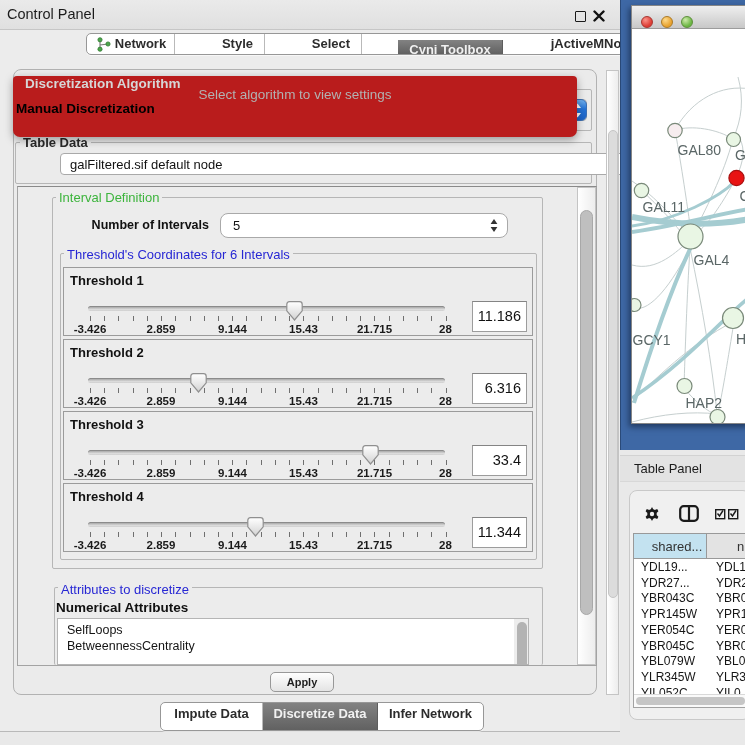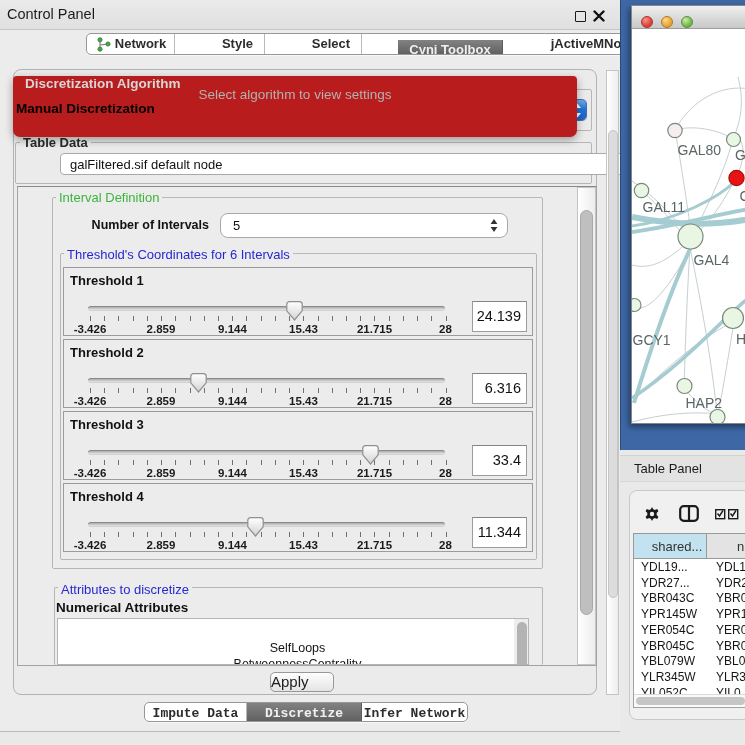--- a/index.html
+++ b/index.html
@@ -35,24 +35,24 @@
 .thr .lab { position:absolute; left:6px; top:5px; font-size:13px; font-weight:bold; color:#111; }
 .thr .track { position:absolute; left:24px; top:38px; width:357px; height:5px; border-radius:2.5px; background:linear-gradient(#a8a8a8,#dcdcdc 60%,#cfcfcf); border-top:1px solid #8b8b8b; }
 .thr .val { position:absolute; left:408px; top:33px; width:55px; height:31px; background:#fff; border:1px solid #9c9c9c; border-top-color:#848484; font-size:14.5px; color:#111; text-align:right; line-height:29px; padding-right:5px; }
 .tick { position:absolute; width:1px; height:5px; background:#6f6f6f; top:48px; }
 .tlab { position:absolute; top:55px; font-size:11.5px; font-weight:bold; color:#1a1a1a; width:50px; text-align:center; }
 .thumb { position:absolute; top:33px; width:17px; height:20px; }
 
 #popup { left:13px; top:76px; width:564px; height:61px; background:#b91c1c; border-radius:4px 4px 7px 7px; box-shadow:0 3px 9px rgba(0,0,0,.35); }
 
 #numlist { left:57px; top:618px; width:472px; height:47px; background:#fff; border:1px solid #b5b5b5; overflow:hidden; font-size:12.5px; color:#141414; }
-#numlist div { padding-left:9px; height:16px; line-height:16px; } #numlist { padding-top:21px;text-align:center; }
-
-#apply { left:270px; top:672px; width:64px; height:20px; border:1px solid #989898; border-radius:5px; background:linear-gradient(#fefefe,#e4e4e4); font-size:15px; font-weight:normal; color:#1d1d1d; line-height:18px; }
-#bottabs { left:144px; top:702px; height:20px;font-family:Liberation Mono, monospace; }
+#numlist div { padding-left:9px; height:16px; line-height:16px; } #numlist { padding-top:3px; }
+
+#apply { left:270px; top:672px; width:64px; height:20px; border:1px solid #989898; border-radius:5px; background:linear-gradient(#fefefe,#e4e4e4); text-align:center; font-size:11px; font-weight:bold; color:#1d1d1d; line-height:18px; }
+#bottabs { left:160px; top:702px; height:29px; }
 #bottabs > div { line-height:22px; }
 
 #bluebg { left:620px; top:0; width:125px; height:450px; background:#3e68a5; border-left:1.5px solid #2a4a79; }
 #netwin { left:631px; top:5px; width:120px; height:419px; background:#fff; border:1px solid #868686; box-shadow:-2px 3px 6px rgba(10,20,40,.55); }
 #nettitle { left:0; top:0; width:100%; height:23px; background:linear-gradient(#efefef,#c8c8c8); border-bottom:1px solid #9c9c9c; }
 .light { position:absolute; top:10px; width:12px; height:12px; border-radius:50%; }
 #tablebar { left:620px; top:455px; width:125px; height:27px; background:#e3e3e3; border-top:1px solid #d2d2d2; border-bottom:1px solid #d8d8d8; }
 #tablebar span { position:absolute; left:14px; line-height:26px; font-size:13px; color:#1c1c1c; }
 #tcontainer { left:629px; top:490px; width:122px; height:230px; background:#f0f0f0; border:1px solid #c9c9c9; border-radius:8px; }
 #ttable { left:633px; top:533px; width:112px; height:175px; background:#fff; border:1px solid #a2a2a2; border-right:none; overflow:hidden; }
@@ -165,21 +165,21 @@
       <div class="tlab" style="left:1.0px">-3.426</div>
       <div class="tlab" style="left:72.0px">2.859</div>
       <div class="tlab" style="left:143.5px">9.144</div>
       <div class="tlab" style="left:214.5px">15.43</div>
       <div class="tlab" style="left:285.5px">21.715</div>
       <div class="tlab" style="left:356.5px">28</div>
       <svg class="thumb" style="left:221.55940940622415px" width="17" height="20" viewBox="0 0 17 20">
         <defs></defs>
         <path d="M3.5,0.7 L13.5,0.7 Q16.2,0.7 16.2,3.4 L16.2,9.8 L8.5,19 L0.8,9.8 L0.8,3.4 Q0.8,0.7 3.5,0.7 Z" fill="url(#tg)" stroke="#8f8f8f" stroke-width="1.2"></path>
       </svg>
-      <div class="val">24.139</div>
+      <div class="val">11.186</div>
     </div>
   <div class="thr" style="top:339px">
       <div class="lab">Threshold 2</div>
       <div class="track"></div>
       <div class="tick" style="left:26.0px"></div>
       <div class="tick" style="left:40.2px"></div>
       <div class="tick" style="left:54.4px"></div>
       <div class="tick" style="left:68.7px"></div>
       <div class="tick" style="left:82.9px"></div>
       <div class="tick" style="left:97.1px"></div>

